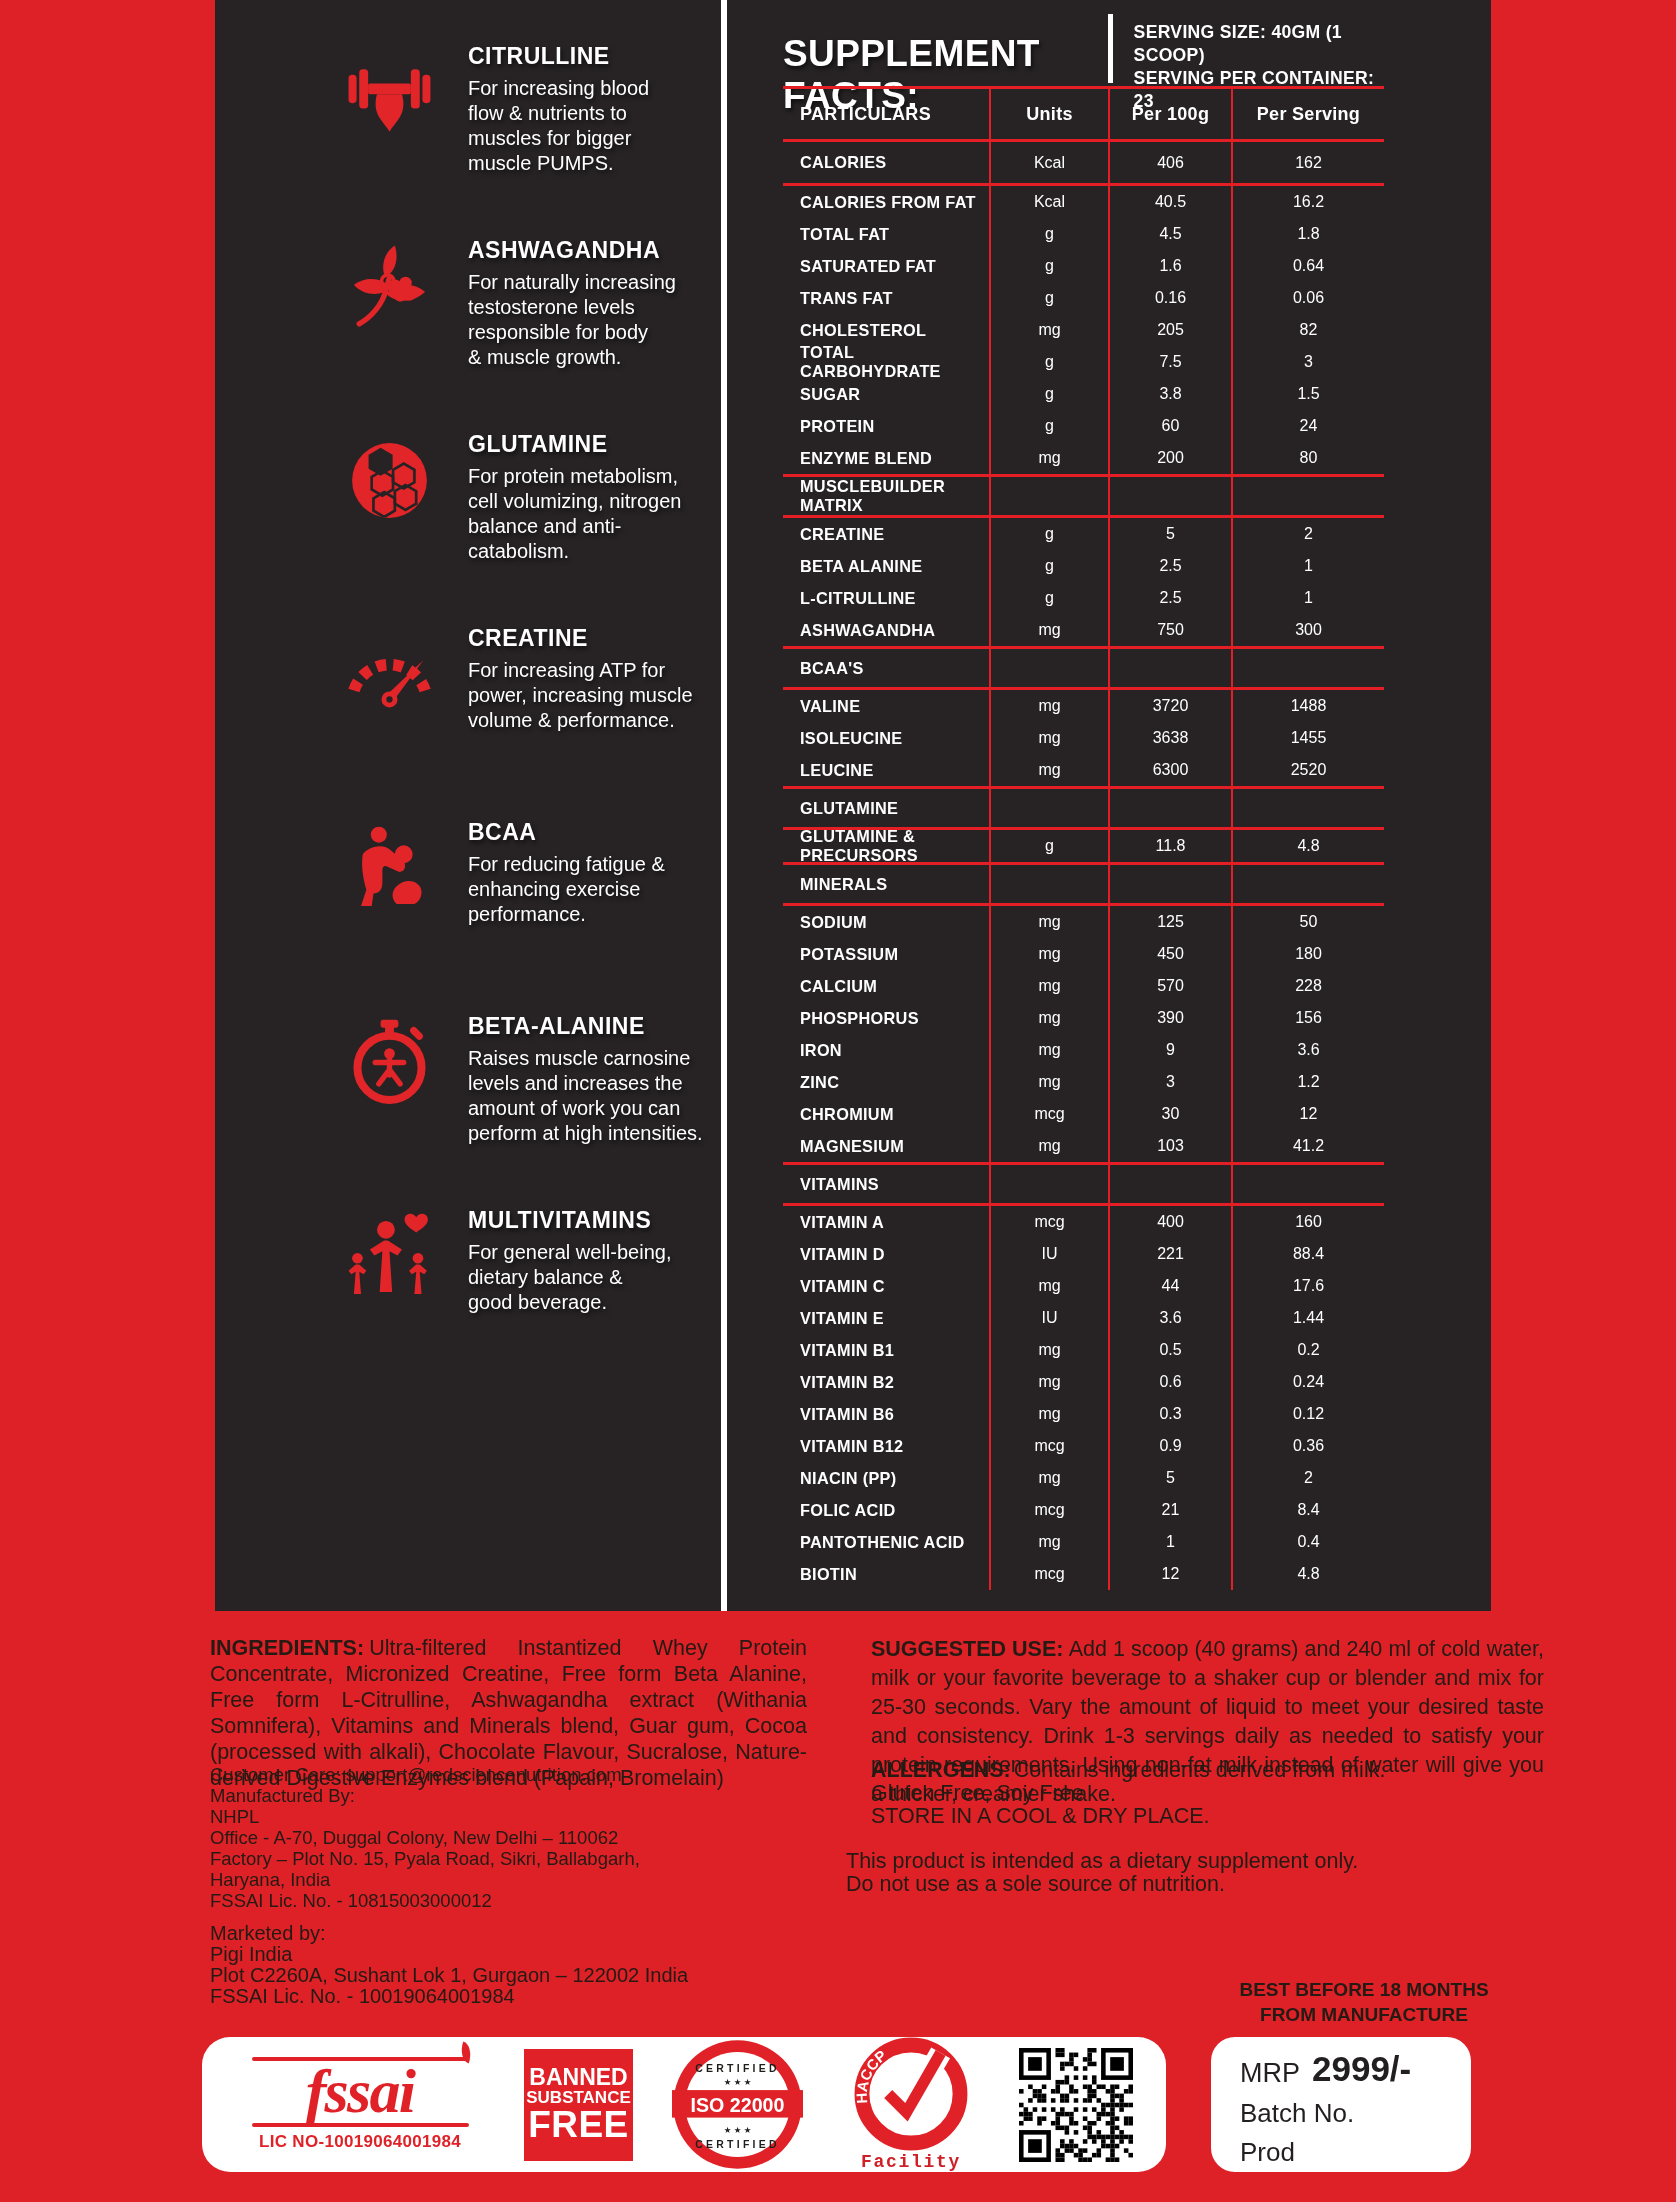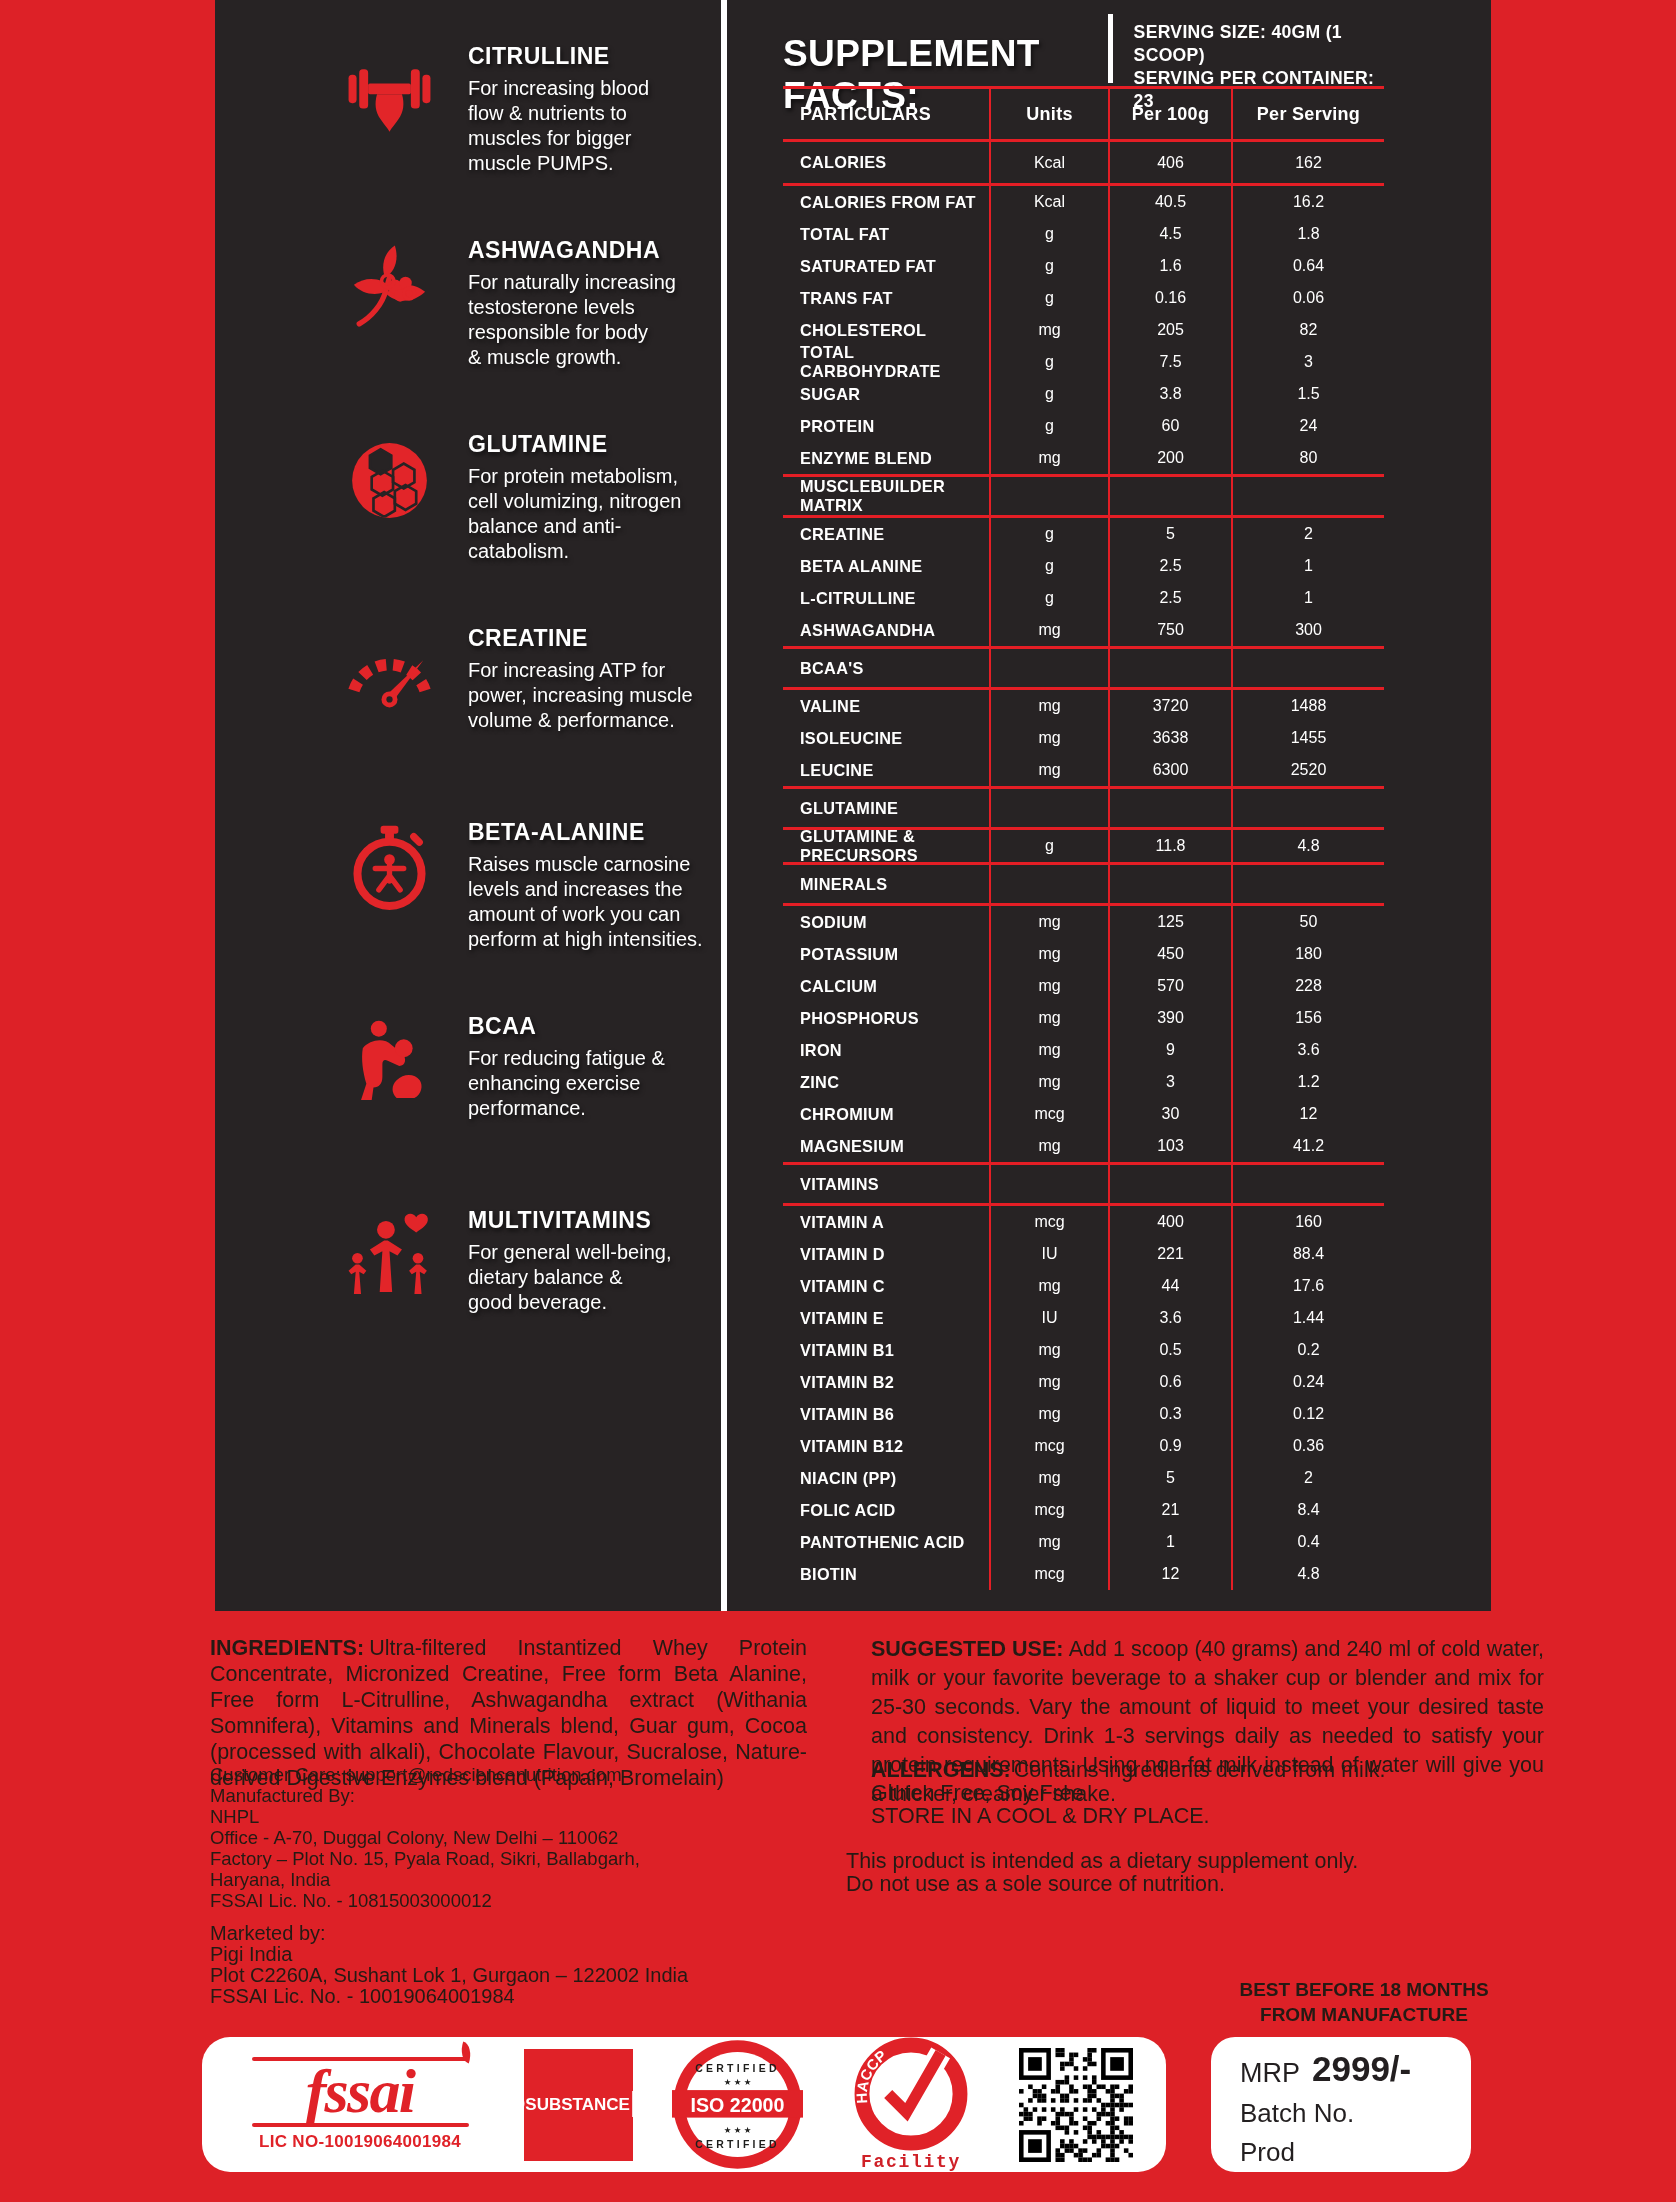--- a/index.html
+++ b/index.html
@@ -62,21 +62,21 @@
              padding:0 33px;box-sizing:border-box}
   .fssai{width:250px;text-align:center;color:#e02228}
   .fssai-rule{height:4.3px;background:#e02228;border-radius:2.6px;position:relative}
   .fssai-rule.top{width:217px;margin:0 auto}
   .fssai-rule.top:after{content:"";position:absolute;right:-3.4px;top:-13.8px;width:12px;height:19px;
         background:#e02228;border-radius:0 100% 0 100%;transform:rotate(18deg)}
   .fssai-rule.bot{width:217px;margin:1.7px auto 5.2px}
   .fssai-word{font-family:"Liberation Serif","DejaVu Serif",serif;font-style:italic;font-weight:700;
               font-size:62px;line-height:60px;letter-spacing:-1.7px}
   .fssai-lic{font-size:17px;font-weight:800;letter-spacing:0.3px}
-  .banned{width:109px;height:112px;background:#e02228;color:#fff;display:flex;flex-direction:row;
+  .banned{width:109px;height:112px;background:#e02228;color:#fff;display:flex;flex-direction:column;
           align-items:center;justify-content:center;text-align:center;font-weight:800}
   .banned-l1{font-size:23px;line-height:23px}
   .banned-l2{font-size:17px;line-height:18px}
   .banned-l3{font-size:37px;line-height:36px;letter-spacing:0.4px}
   .seal svg{display:block}
   .haccp-wrap{width:138px;text-align:center}
   .facility{font-family:"Liberation Mono","DejaVu Sans Mono",monospace;color:#cf2027;font-size:18px;
             font-weight:700;letter-spacing:1.7px;margin-top:-1.7px}
   .qr{width:114px;height:114px}
   .mrp-box{position:absolute;left:1211px;top:2037px;width:260px;height:135px;background:#fff;
@@ -173,50 +173,50 @@
           <div class="txt">
             <div class="b-title">CREATINE</div>
             <div class="b-line">For increasing ATP for</div>
             <div class="b-line">power, increasing muscle</div>
             <div class="b-line">volume &amp; performance.</div>
           </div>
         </div>
         <div class="benefit">
           <div class="icon-box">
             <svg viewBox="0 0 100 100" fill="#e22529">
+              <circle cx="38" cy="12" r="9"></circle>
+              <path d="M20 34 C28 24 44 22 52 30 L64 40 C70 45 68 54 61 54 L48 48 C44 46 42 48 42 52 L42 66 C42 74 38 78 32 78 L30 92 H18 L24 74 C20 60 18 46 20 34 Z"></path>
+              <circle cx="66" cy="34" r="10"></circle>
+              <path d="M58 70 C66 62 78 62 84 70 C88 76 86 86 78 90 L58 90 C52 84 52 76 58 70 Z"></path>
+            </svg>
+          </div>
+          <div class="txt">
+            <div class="b-title">BCAA</div>
+            <div class="b-line">For reducing fatigue &amp;</div>
+            <div class="b-line">enhancing exercise</div>
+            <div class="b-line">performance.</div>
+          </div>
+        </div>
+        <div class="benefit">
+          <div class="icon-box">
+            <svg viewBox="0 0 100 100" fill="#e22529">
               <rect x="40" y="2" width="20" height="9" rx="3"></rect>
               <rect x="45" y="10" width="10" height="9"></rect>
               <rect x="72" y="13" width="17" height="8" rx="4" transform="rotate(45 80 17)"></rect>
               <circle cx="50" cy="56" r="36" fill="none" stroke="#e22529" stroke-width="9"></circle>
               <circle cx="50" cy="40" r="6"></circle>
               <path d="M34 50 H66 M50 46 V64 M50 58 L38 74 M50 58 L62 74" stroke="#e22529" stroke-width="6" fill="none" stroke-linecap="round"></path>
             </svg>
           </div>
           <div class="txt">
             <div class="b-title">BETA-ALANINE</div>
             <div class="b-line">Raises muscle carnosine</div>
             <div class="b-line">levels and increases the</div>
             <div class="b-line">amount of work you can</div>
             <div class="b-line">perform at high intensities.</div>
-          </div>
-        </div>
-        <div class="benefit">
-          <div class="icon-box">
-            <svg viewBox="0 0 100 100" fill="#e22529">
-              <circle cx="38" cy="12" r="9"></circle>
-              <path d="M20 34 C28 24 44 22 52 30 L64 40 C70 45 68 54 61 54 L48 48 C44 46 42 48 42 52 L42 66 C42 74 38 78 32 78 L30 92 H18 L24 74 C20 60 18 46 20 34 Z"></path>
-              <circle cx="66" cy="34" r="10"></circle>
-              <path d="M58 70 C66 62 78 62 84 70 C88 76 86 86 78 90 L58 90 C52 84 52 76 58 70 Z"></path>
-            </svg>
-          </div>
-          <div class="txt">
-            <div class="b-title">BCAA</div>
-            <div class="b-line">For reducing fatigue &amp;</div>
-            <div class="b-line">enhancing exercise</div>
-            <div class="b-line">performance.</div>
           </div>
         </div>
         <div class="benefit">
           <div class="icon-box">
             <svg viewBox="0 0 100 100" fill="#e22529">
               <path d="M80 6 c3 -6 12 -5 13 1 c1 7 -6 11 -13 16 c-7 -5 -14 -9 -13 -16 c1 -6 10 -7 13 -1 Z"></path>
               <circle cx="46" cy="20" r="10"></circle>
               <path d="M28 42 L44 32 H48 L64 42 L59 49 L50 44 L53 90 H39 L42 44 L33 49 Z"></path>
               <circle cx="14" cy="52" r="6"></circle>
               <path d="M4 66 L12 59 H16 L24 66 L21 70 L16 67 L18 92 H10 L12 67 L7 70 Z"></path>

